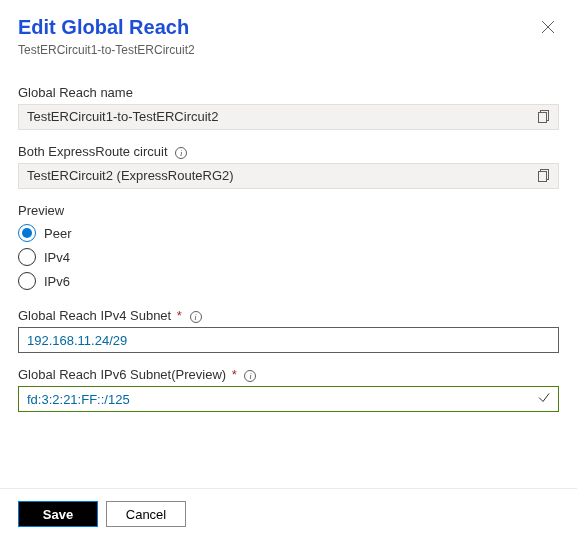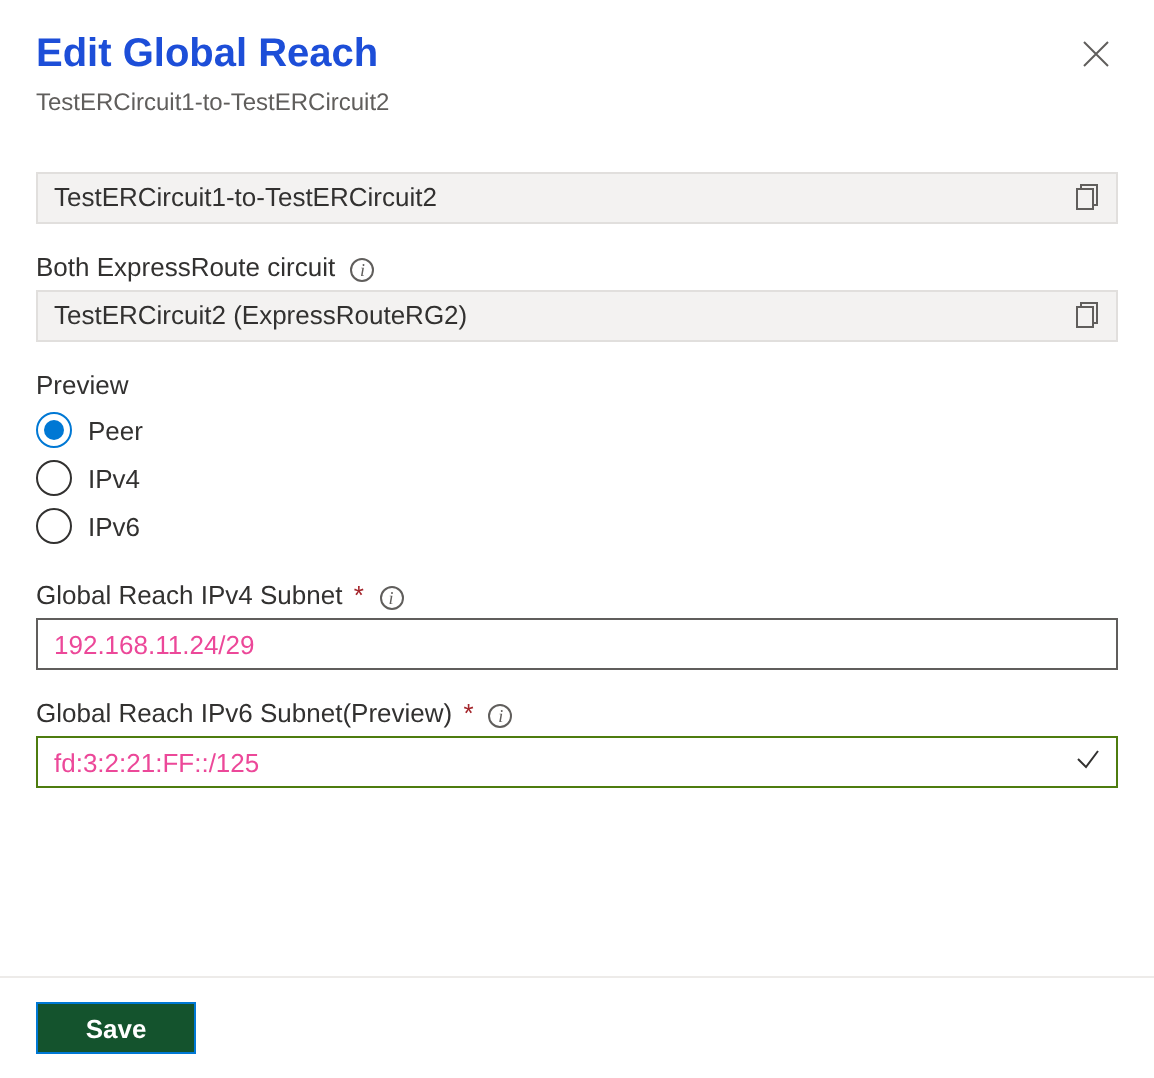--- a/index.html
+++ b/index.html
@@ -51,21 +51,21 @@
       transform: translateY(-50%);
       width: 14px; height: 14px;
       color: #605e5c;
     }
     .text-input {
       width: 100%;
       border: 1px solid #605e5c;
       padding: 5px 8px;
       font-size: 13px;
       height: 26px;
-      color: #ec4899;
+      color: #0369a1;
       font-family: inherit;
     }
     .text-input.validated {
       border: 1px solid #4d7c0f;
       padding-right: 28px;
     }
     .input-wrap { position: relative; }
     .check-icon {
       position: absolute;
       right: 8px; top: 50%;
@@ -105,40 +105,41 @@
       min-width: 80px;
       height: 26px;
       padding: 0 14px;
       font-size: 13px;
       font-family: inherit;
       cursor: pointer;
       border: 1px solid #8a8886;
       background: #fff;
     }
     .btn.primary {
-      background: #14532d;
+      background: #000000;
       border-color: #0078d4;
       color: #fff;
       font-weight: 600;
     }
   </style>
 </head>
 <body>
 
 <div class="header">
   <div class="title">Edit Global Reach</div>
   <div class="close">
     <svg width="14" height="14" viewBox="0 0 14 14">
         <path d="M1 1 L13 13 M13 1 L1 13" stroke="#605e5c" stroke-width="1" fill="none"></path>
       </svg>
   </div>
 </div>
 <div class="subtitle">TestERCircuit1-to-TestERCircuit2</div>
 
 <div class="field-group">
+  <label class="field-label">Global Reach name</label>
   <div class="readonly-input">
     <span>TestERCircuit1-to-TestERCircuit2</span>
     <span class="copy-icon">
       <svg width="13" height="13" viewBox="0 0 13 13">
           <rect x="2.5" y="0.5" width="8" height="10" fill="none" stroke="#605e5c"></rect>
           <rect x="0.5" y="2.5" width="8" height="10" fill="#f3f2f1" stroke="#605e5c"></rect>
         </svg>
     </span>
   </div>
 </div>
@@ -193,13 +194,14 @@
     <span class="check-icon">
       <svg width="14" height="14" viewBox="0 0 14 14">
           <path d="M2 7 L6 11 L12 3" stroke="#323130" stroke-width="1" fill="none"></path>
         </svg>
     </span>
   </div>
 </div>
 
 <div class="footer">
   <button class="btn primary">Save</button>
+  <button class="btn">Cancel</button>
 </div>
 
 </body></html>

